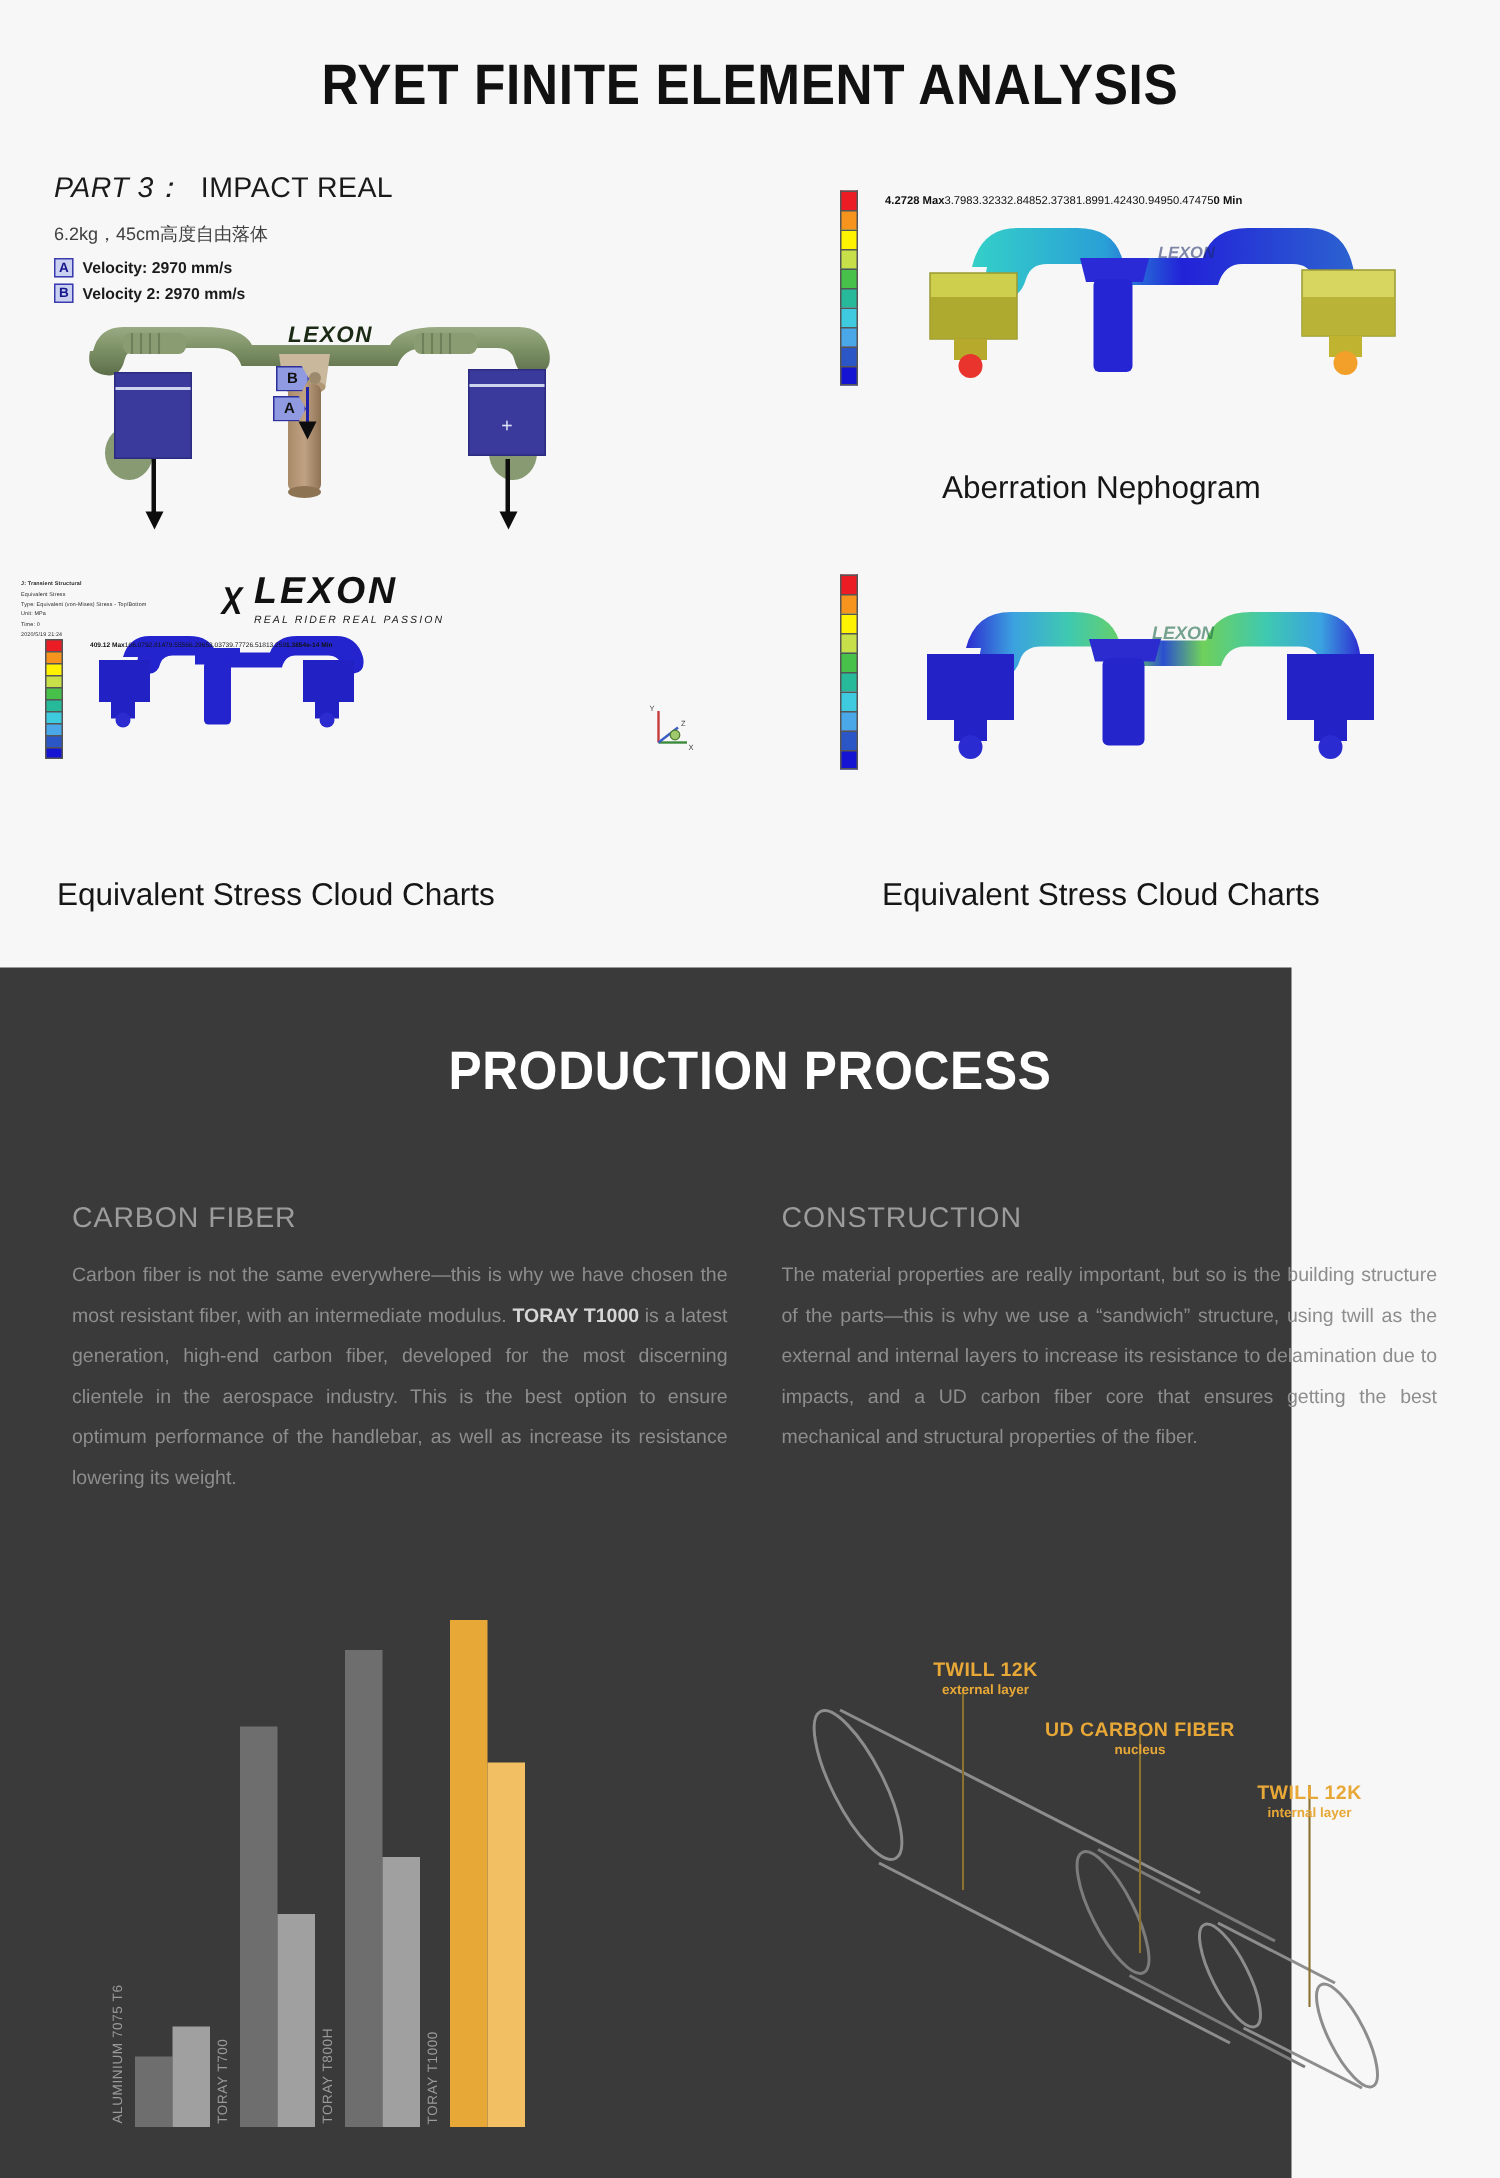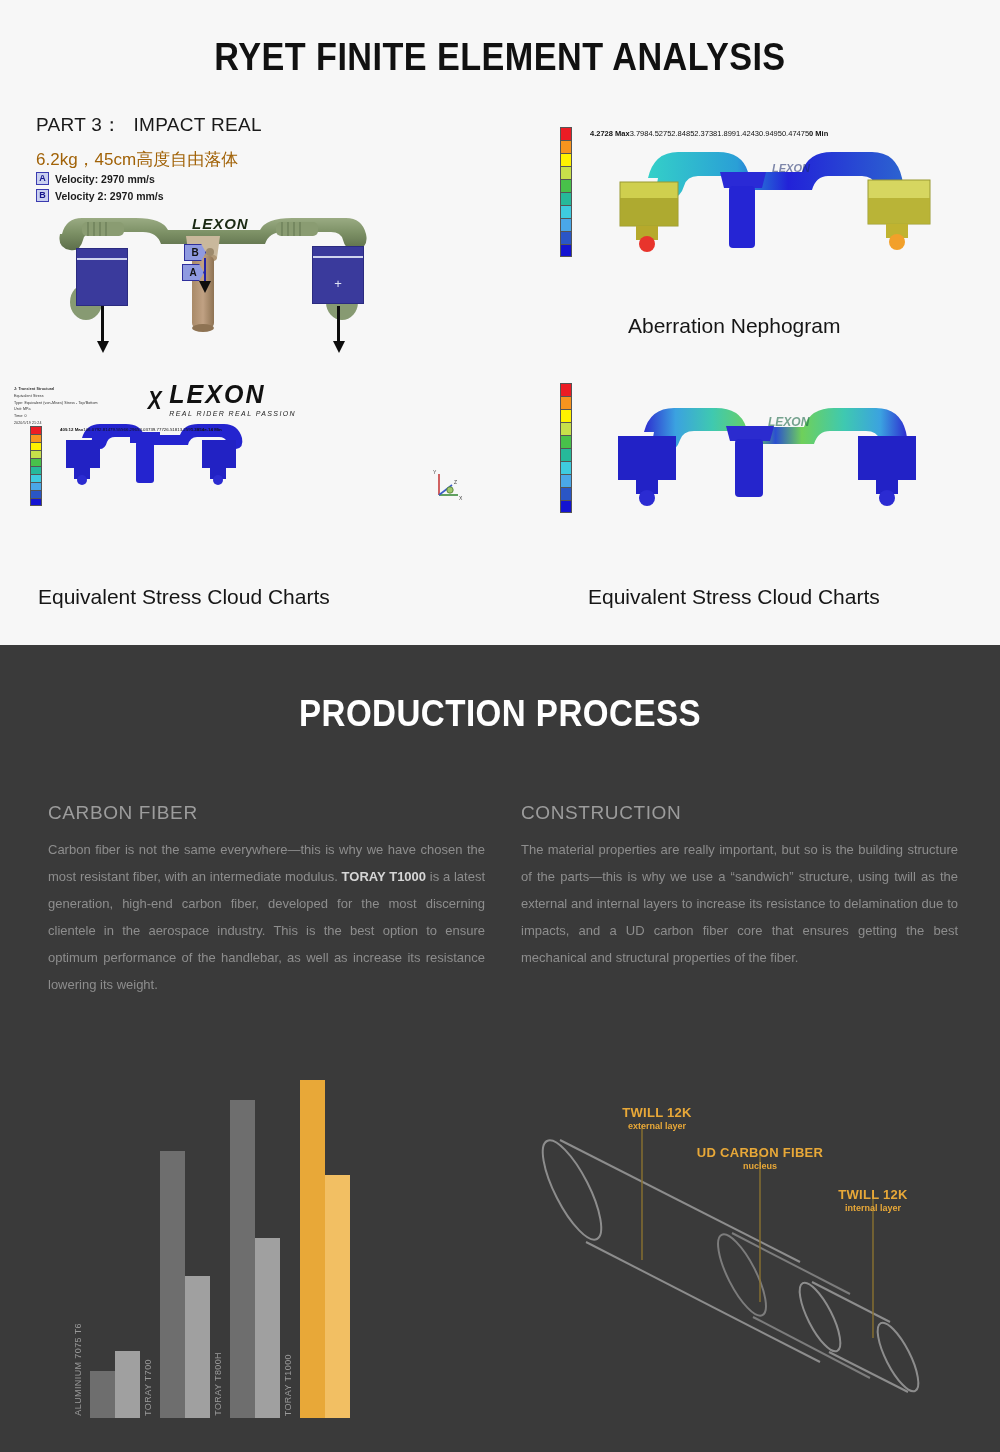--- a/index.html
+++ b/index.html
@@ -21,25 +21,25 @@
     position: absolute; left: 0; top: 36px; width: 1000px;
     text-align: center;
     font-family: "Liberation Sans Narrow", "Liberation Sans", sans-serif;
     font-size: 38px; font-weight: 700; letter-spacing: .5px;
     color: #111; transform: scaleX(0.9); transform-origin: center;
   }
   .part-line {
     position: absolute; left: 36px; top: 112px;
     font-size: 19px; color: #1a1a1a; letter-spacing: .3px;
   }
-  .part-line .pnum { font-weight: 500; }
+  .part-line .pnum { font-weight: 500; font-style: italic; }
   .part-line .pname { margin-left: 12px; }
   .drop-spec {
     position: absolute; left: 36px; top: 148px;
-    font-size: 17px; color: #a16207;
+    font-size: 12px; color: #404040;
   }
   .probe-list { position: absolute; left: 36px; top: 172px; }
   .probe {
     display: flex; align-items: center; gap: 6px;
     margin-bottom: 4px;
   }
   .probe .tag {
     display: inline-flex; align-items: center; justify-content: center;
     width: 13px; height: 13px;
     background: #c9d0f0; border: 1px solid #3b3bb0;
@@ -134,21 +134,21 @@
   .lexon-mark .lx-s {
     font-size: 7px; letter-spacing: 1.4px; color: #222;
     font-style: italic; margin-top: 3px; text-align: center;
   }
 
   .triad { position: absolute; left: 432px; top: 468px; width: 34px; height: 34px; }
 
   
   .prod-section {
     position: absolute; left: 0; top: 645px;
-    width: 1000px; height: 807px;
+    width: 861px; height: 807px;
     background: #3a3a3a;
   }
   .prod-title {
     position: absolute; left: 0; top: 48px; width: 1000px;
     text-align: center;
     font-family: "Liberation Sans Narrow", "Liberation Sans", sans-serif;
     font-size: 36px; font-weight: 700; color: #fff; letter-spacing: .5px;
     transform: scaleX(.92); transform-origin: center;
   }
   .col { position: absolute; width: 437px; }
@@ -304,21 +304,21 @@
           <span class="sw" style="height:13px;background:#48c14a"></span>
           <span class="sw" style="height:13px;background:#26b99a"></span>
           <span class="sw" style="height:13px;background:#3ecbdf"></span>
           <span class="sw" style="height:13px;background:#4aa7e8"></span>
           <span class="sw" style="height:13px;background:#2a56c6"></span>
           <span class="sw" style="height:13px;background:#1414d2"></span>
         </div>
         <div class="labels" style="font-size:7.5px; line-height:13px;">
           <span class="bold">4.2728 Max</span>
           <span>3.798</span>
-          <span>4.5275</span>
+          <span>3.3233</span>
           <span>2.8485</span>
           <span>2.3738</span>
           <span>1.899</span>
           <span>1.4243</span>
           <span>0.9495</span>
           <span>0.47475</span>
           <span class="bold">0 Min</span>
         </div>
       </div>
     </div>

